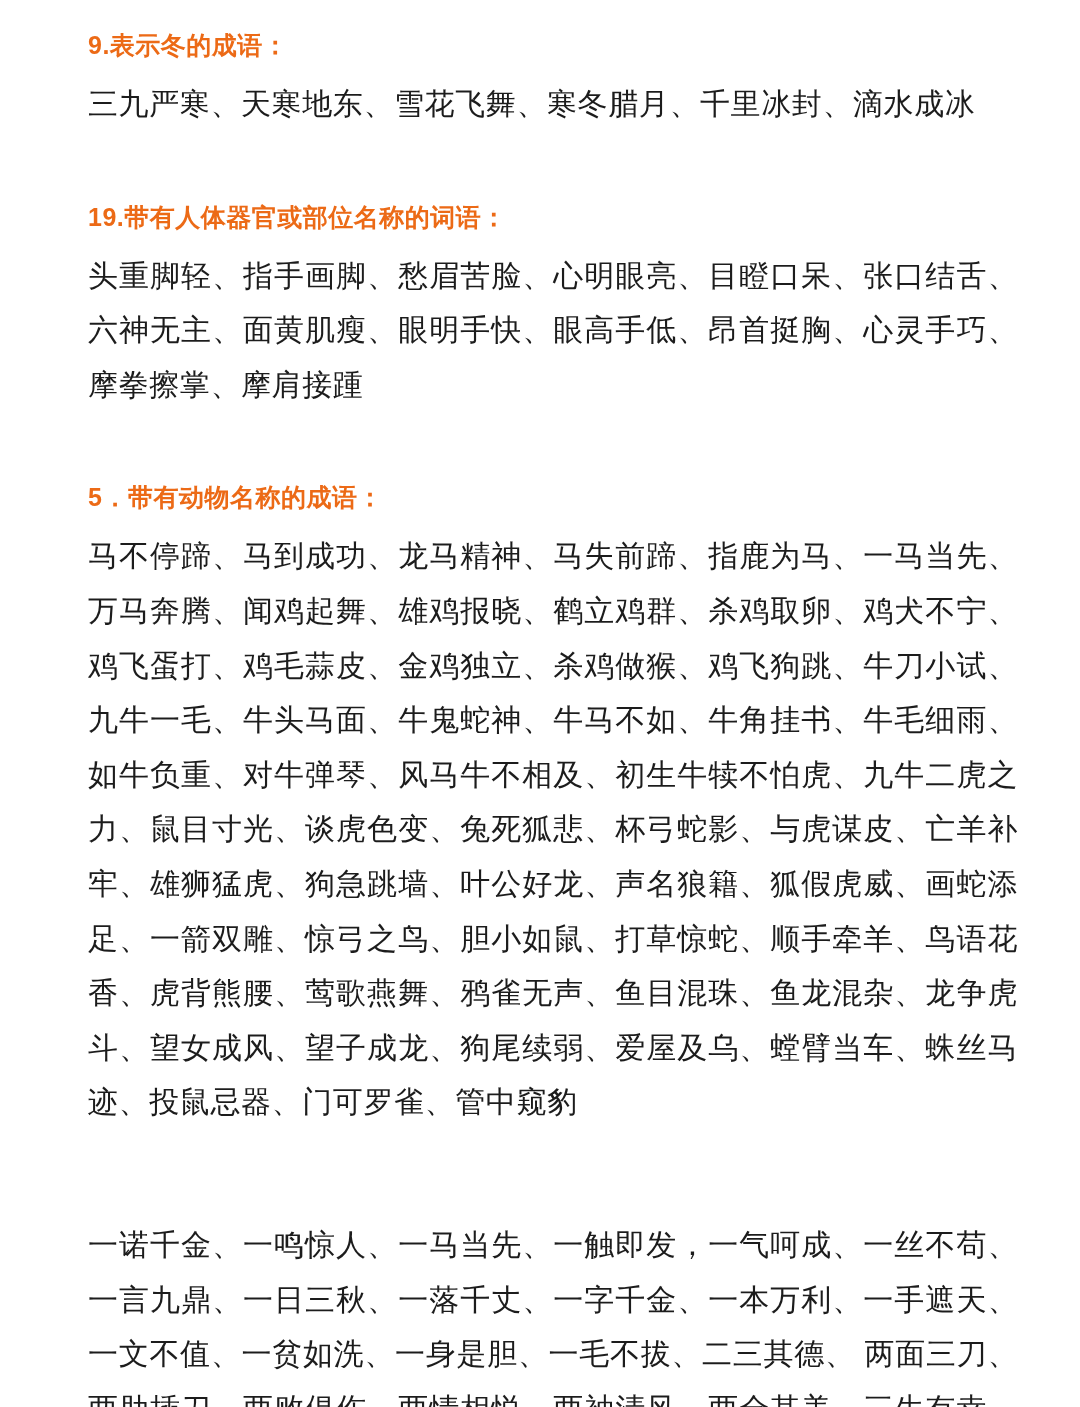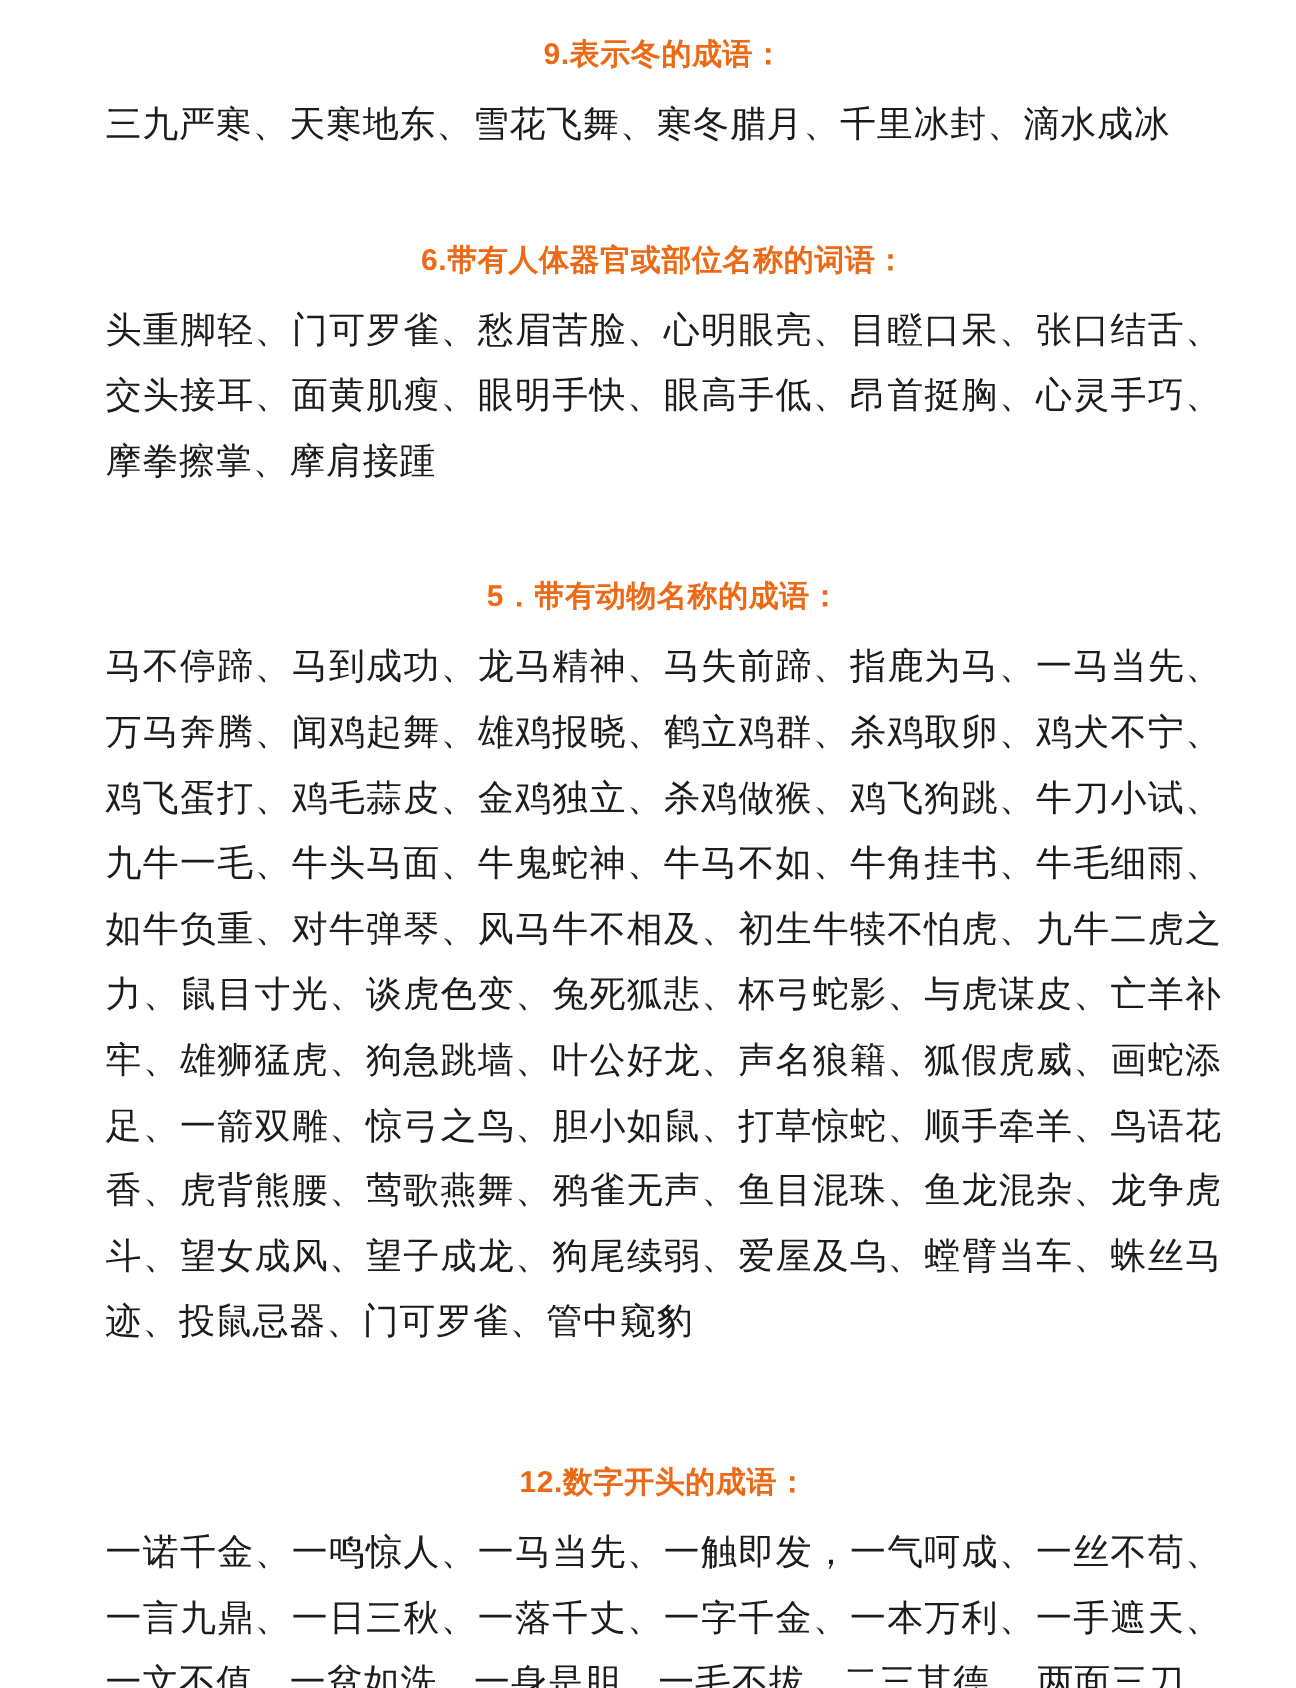--- a/index.html
+++ b/index.html
@@ -23,21 +23,20 @@
   .section {
     margin-bottom: 10px;
   }
   .section-heading {
     color: #ec6a16;
     font-weight: bold;
     font-size: 25px;
     letter-spacing: 0.5px;
     line-height: 1.4;
     margin: 0 0 14px 0;
-    text-align: center;
   }
   .section-body {
     font-size: 30px;
     line-height: 1.82;
     color: #1c1c1c;
     letter-spacing: 0.6px;
     text-align: justify;
     text-justify: inter-character;
     margin: 0;
   }
@@ -50,31 +49,30 @@
 <div class="page">
 
   <div class="section">
     <h2 class="section-heading">9.表示冬的成语：</h2>
     <p class="section-body">三九严寒、天寒地东、雪花飞舞、寒冬腊月、千里冰封、滴水成冰</p>
   </div>
 
   <div class="gap-md"></div>
 
   <div class="section">
-    <h2 class="section-heading">6.带有人体器官或部位名称的词语：</h2>
-    <p class="section-body">头重脚轻、门可罗雀、愁眉苦脸、心明眼亮、目瞪口呆、张口结舌、交头接耳、面黄肌瘦、眼明手快、眼高手低、昂首挺胸、心灵手巧、摩拳擦掌、摩肩接踵</p>
+    <h2 class="section-heading">19.带有人体器官或部位名称的词语：</h2>
+    <p class="section-body">头重脚轻、指手画脚、愁眉苦脸、心明眼亮、目瞪口呆、张口结舌、六神无主、面黄肌瘦、眼明手快、眼高手低、昂首挺胸、心灵手巧、摩拳擦掌、摩肩接踵</p>
   </div>
 
   <div class="gap-md"></div>
 
   <div class="section">
     <h2 class="section-heading">5．带有动物名称的成语：</h2>
     <p class="section-body">马不停蹄、马到成功、龙马精神、马失前蹄、指鹿为马、一马当先、万马奔腾、闻鸡起舞、雄鸡报晓、鹤立鸡群、杀鸡取卵、鸡犬不宁、鸡飞蛋打、鸡毛蒜皮、金鸡独立、杀鸡做猴、鸡飞狗跳、牛刀小试、九牛一毛、牛头马面、牛鬼蛇神、牛马不如、牛角挂书、牛毛细雨、如牛负重、对牛弹琴、风马牛不相及、初生牛犊不怕虎、九牛二虎之力、鼠目寸光、谈虎色变、兔死狐悲、杯弓蛇影、与虎谋皮、亡羊补牢、雄狮猛虎、狗急跳墙、叶公好龙、声名狼籍、狐假虎威、画蛇添足、一箭双雕、惊弓之鸟、胆小如鼠、打草惊蛇、顺手牵羊、鸟语花香、虎背熊腰、莺歌燕舞、鸦雀无声、鱼目混珠、鱼龙混杂、龙争虎斗、望女成风、望子成龙、狗尾续弱、爱屋及乌、螳臂当车、蛛丝马迹、投鼠忌器、门可罗雀、管中窥豹</p>
   </div>
 
   <div class="gap-lg"></div>
 
   <div class="section">
-    <h2 class="section-heading">12.数字开头的成语：</h2>
     <p class="section-body">一诺千金、一鸣惊人、一马当先、一触即发，一气呵成、一丝不苟、一言九鼎、一日三秋、一落千丈、一字千金、一本万利、一手遮天、一文不值、一贫如洗、一身是胆、一毛不拔、二三其德、 两面三刀、两肋插刀、两败俱伤、两情相悦、两袖清风、两全其美、三生有幸、三思而行、三令五申、三头六臂、三更半夜、三顾茅庐、四面楚歌、四面八方、四海为家、四通八达、四平八稳、四分五裂、五大三粗、五光十色、五花八门、五体投地、五谷丰登、五彩缤纷、五湖四海、六神无主、六根清净、六道轮回、六亲不认、七零八落、七嘴八舌、七高八低、七窍生烟、七上八下、七折八扣、七拼八凑、八面玲珑、八面威风、八仙过海，各显神通、九霄云外</p>
   </div>
 
 </div>
 
 </body></html>

